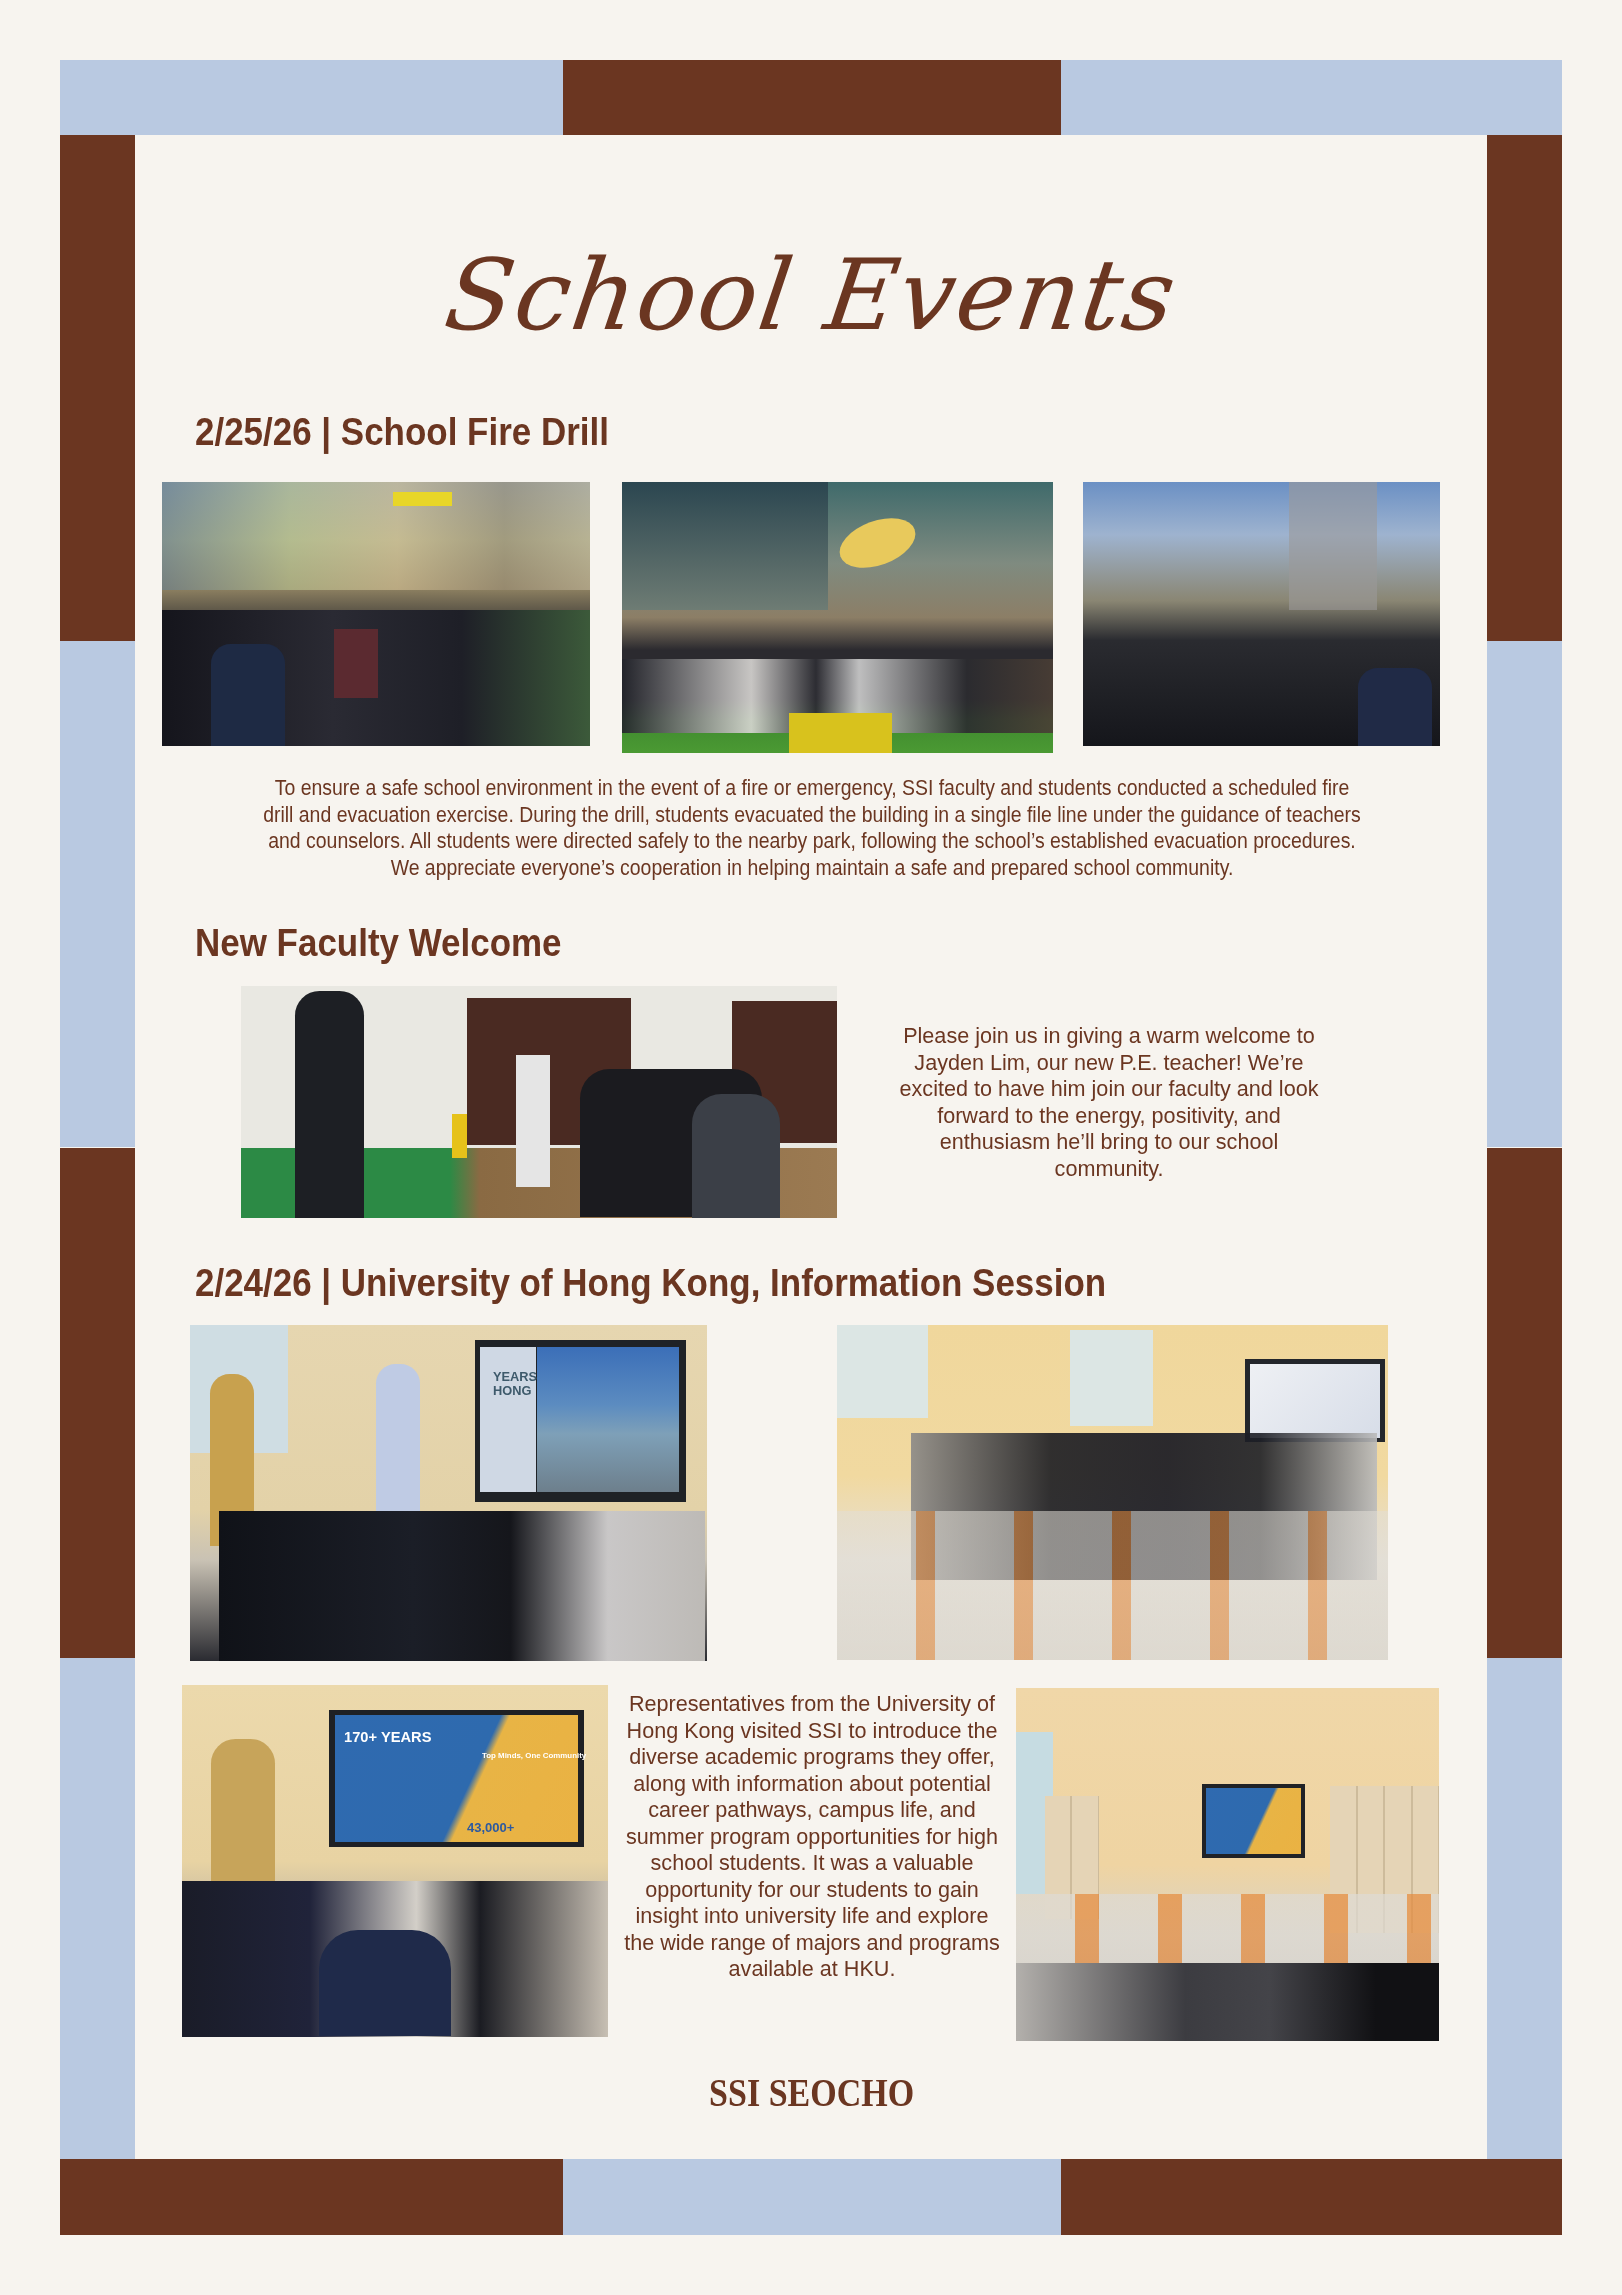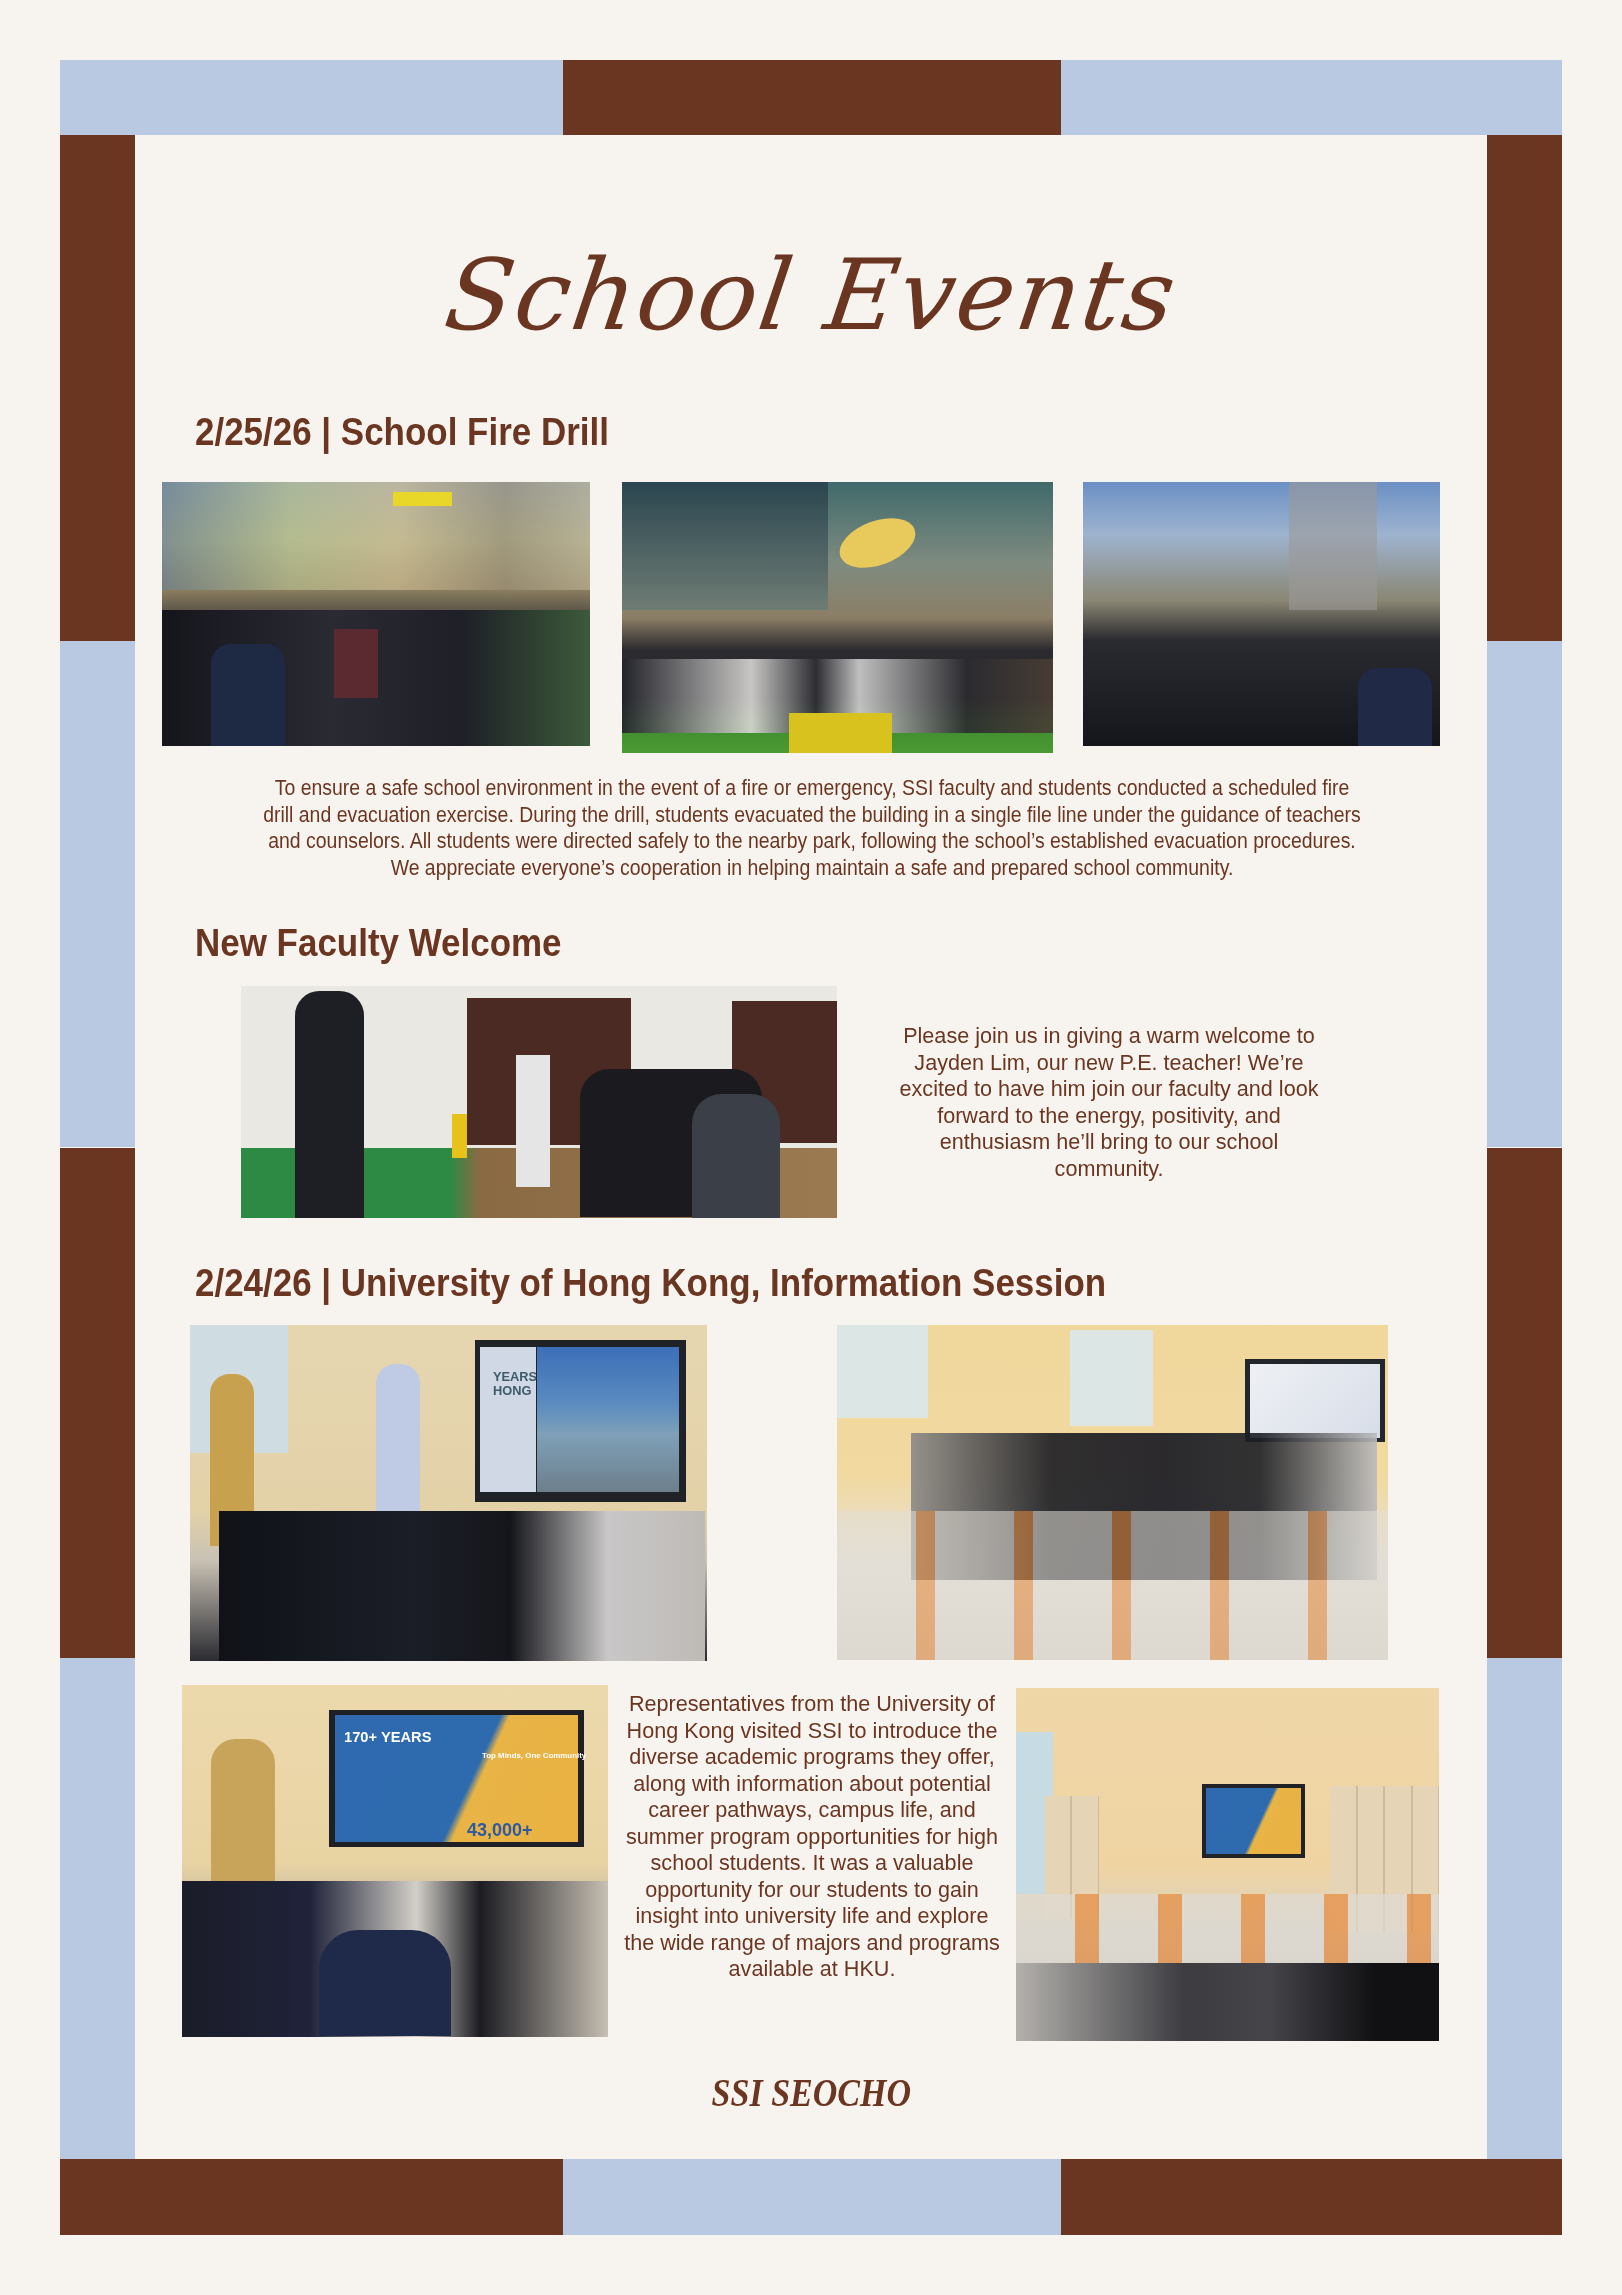--- a/index.html
+++ b/index.html
@@ -31,21 +31,21 @@
     font-size: 21.6px; line-height: 26.5px; text-align: center; color: #6b3621;
   }
   .body-text.condensed { transform: scaleX(0.9); transform-origin: center top; }
   .photo {
     position: absolute; overflow: hidden;
   }
   .photo .layer { position: absolute; }
   .footer {
     position: absolute; left: 0; width: 1623px; top: 2068px; height: 49px;
     text-align: center; font-family: "Liberation Serif", serif; font-weight: bold;
-    font-size: 40px; line-height: 49px; color: #6b3621; font-style: italic;
+    font-size: 40px; line-height: 49px; color: #6b3621;
   }
   .footer span { display: inline-block; transform: scaleX(0.85); }
   .screen-text { position: absolute; font-family: "Liberation Sans", sans-serif; font-weight: bold; white-space: nowrap; }
 </style>
 </head>
 <body>
 
 <div>
 
   <div class="seg blue" style="left:60px;top:60px;width:503px;height:75px;"></div>
@@ -129,21 +129,21 @@
   <div class="layer" style="left:413px;top:39px;width:130px;height:74px;background:linear-gradient(135deg,#eef0f4,#d7dde8);"></div>
   <div class="layer" style="left:74px;top:108px;width:466px;height:147px;background:linear-gradient(90deg,#8c8a88,#1b1c22 30%,#151620 55%,#1d1f26 75%,#bcbcbc);opacity:.9;"></div>
   <div class="layer" style="left:0;top:186px;width:551px;height:149px;background:repeating-linear-gradient(90deg,#e2ded6 0 79px,#e58a3c 79px 98px);opacity:.55;"></div>
 </div>
 
 <div class="photo" style="left:182px;top:1685px;width:426px;height:352px;background:linear-gradient(180deg,#ecd9ac 0%,#e8d3a3 50%,#b9b0a1 70%,#1e1f25 100%);">
   <div class="layer" style="left:147px;top:24.5px;width:255px;height:137px;background:#1e2024;"></div>
   <div class="layer" style="left:153px;top:30px;width:243px;height:127px;background:linear-gradient(115deg,#2f6ab0 0%,#2e6aae 55%,#e8b445 58%,#eab243 100%);"></div>
   <div class="screen-text" style="left:162px;top:44px;font-size:14.7px;color:#ffffff;">170+ YEARS</div>
   <div class="screen-text" style="left:300px;top:66px;font-size:7.9px;color:#ffffff;">Top Minds, One Community</div>
-  <div class="screen-text" style="left:285px;top:135px;font-size:18px;color:#2d5aa0;">43,000+</div>
+  <div class="screen-text" style="left:285px;top:135px;font-size:13px;color:#2d5aa0;">43,000+</div>
   <div class="layer" style="left:29.4px;top:54px;width:64px;height:162px;background:#c7a45a;border-radius:24.5px 24.5px 0 0;"></div>
   <div class="layer" style="left:0;top:196px;width:426px;height:156px;background:linear-gradient(90deg,#1a1c28,#20233a 30%,#d3cfc8 55%,#1b1c22 70%,#c7bfb3);"></div>
   <div class="layer" style="left:137px;top:245px;width:132px;height:106px;background:#1f2a4a;border-radius:39px 39px 0 0;"></div>
 </div>
 
 <div class="body-text" style="left:623px;top:1691px;width:378px;">Representatives from the University of Hong Kong visited SSI to introduce the diverse academic programs they offer, along with information about potential career pathways, campus life, and summer program opportunities for high school students. It was a valuable opportunity for our students to gain insight into university life and explore the wide range of majors and programs available at HKU.</div>
 
 <div class="photo" style="left:1016px;top:1688px;width:423px;height:353px;background:linear-gradient(180deg,#f0d7a8 0%,#efd4a2 50%,#d9d2c4 70%,#bcb6ad 100%);">
   <div class="layer" style="left:0;top:44px;width:37px;height:162px;background:#c6dce2;"></div>
   <div class="layer" style="left:186px;top:96px;width:103px;height:74px;background:#202226;"></div>

